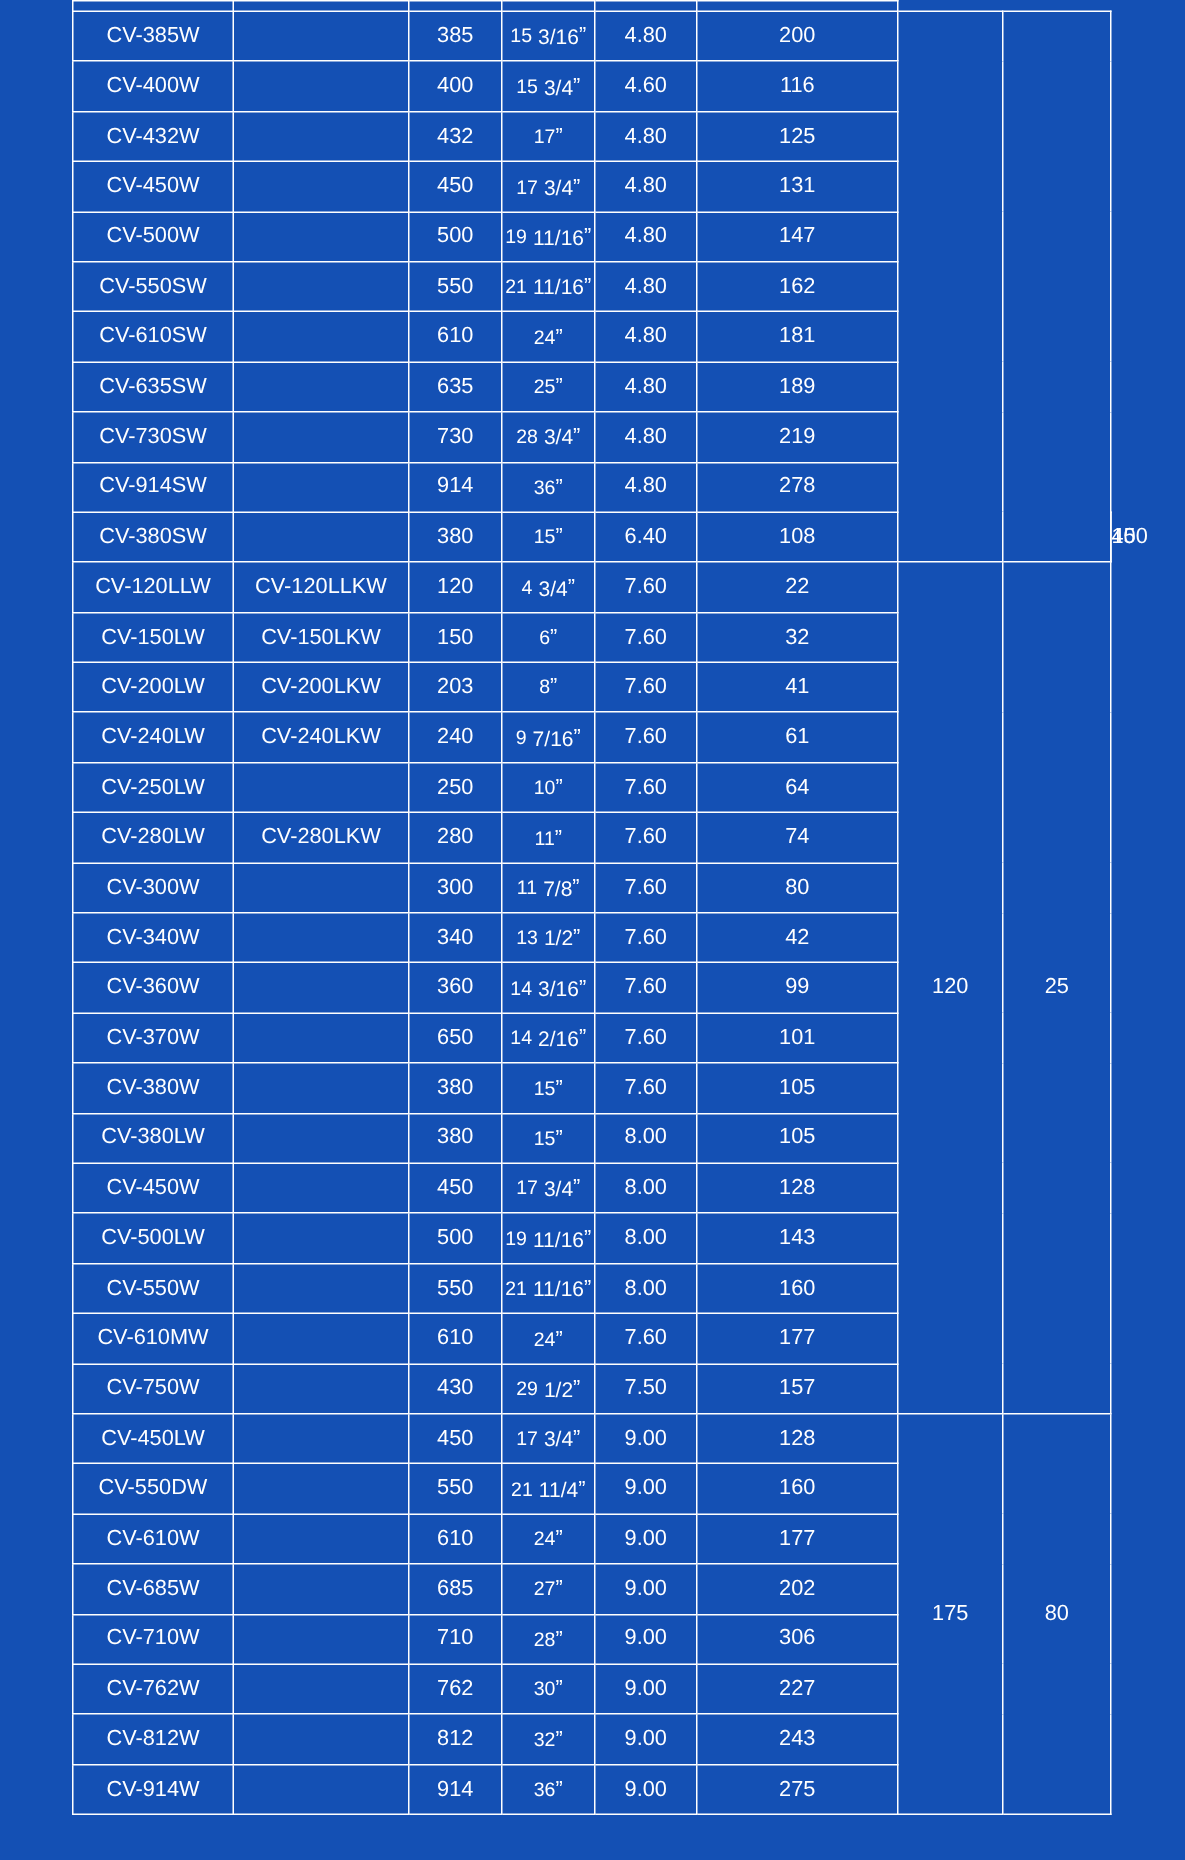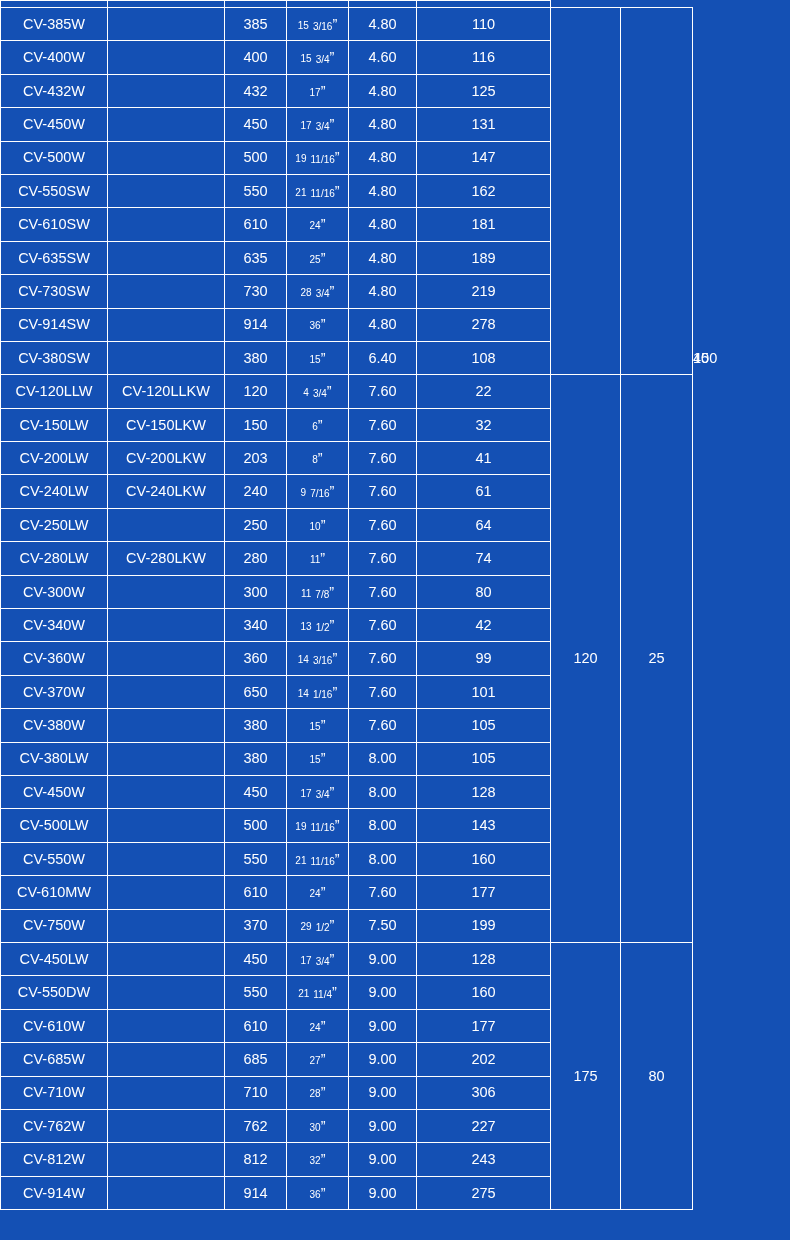--- a/index.html
+++ b/index.html
@@ -10,20 +10,21 @@
   body {
     width: 790px;
     height: 1240px;
     font-family: "Liberation Sans", sans-serif;
     color: #ffffff;
     overflow: hidden;
   }
   table.spec {
     border-collapse: collapse;
     width: 634px;
+    margin-left: 48px;
     table-layout: fixed;
   }
   table.spec td {
     border: 1px solid #ffffff;
     text-align: center;
     vertical-align: middle;
     color: #ffffff;
     font-size: 14.5px;
     padding: 0;
     line-height: 1.15;
@@ -35,26 +36,26 @@
   col.c3 { width: 62px; }
   col.c4 { width: 62px; }
   col.c5 { width: 68px; }
   col.c6 { width: 134px; }
   col.c7 { width: 70px; }
   col.c8 { width: 72px; }
 
   tr.r { height: 33.4px; }
 
   .frac {
-    font-size: 10px;
+    font-size: 14px;
     vertical-align: baseline;
     position: relative;
     top: 1px;
   }
-  .whole { font-size: 10px; }
+  .whole { font-size: 13px; }
   .inchmark { font-size: 14.5px; }
   .merge {
     font-size: 14.5px;
   }
   .topcut { height: 6px; }
   .topcut td { border-top: none; height: 6px; }
 </style>
 </head>
 <body>
 
@@ -77,21 +78,21 @@
         <td></td>
         <td></td>
         <td></td>
       </tr>
       <tr class="r">
         <td>CV-385W</td>
         <td></td>
         <td>385</td>
         <td><span class="whole">15</span> <span class="frac">3/16</span><span class="inchmark">”</span></td>
         <td>4.80</td>
-        <td>110</td>
+        <td>200</td>
         <td class="merge" rowspan="11"></td>
         <td class="merge" rowspan="11"></td>
       </tr>
       <tr class="r">
         <td>CV-400W</td>
         <td></td>
         <td>400</td>
         <td><span class="whole">15</span> <span class="frac">3/4</span><span class="inchmark">”</span></td>
         <td>4.60</td>
         <td>116</td>
@@ -241,21 +242,21 @@
         <td></td>
         <td>360</td>
         <td><span class="whole">14</span> <span class="frac">3/16</span><span class="inchmark">”</span></td>
         <td>7.60</td>
         <td>99</td>
       </tr>
       <tr class="r">
         <td>CV-370W</td>
         <td></td>
         <td>650</td>
-        <td><span class="whole">14</span> <span class="frac">1/16</span><span class="inchmark">”</span></td>
+        <td><span class="whole">14</span> <span class="frac">2/16</span><span class="inchmark">”</span></td>
         <td>7.60</td>
         <td>101</td>
       </tr>
       <tr class="r">
         <td>CV-380W</td>
         <td></td>
         <td>380</td>
         <td><span class="whole">15</span><span class="frac"></span><span class="inchmark">”</span></td>
         <td>7.60</td>
         <td>105</td>
@@ -296,24 +297,24 @@
         <td>CV-610MW</td>
         <td></td>
         <td>610</td>
         <td><span class="whole">24</span><span class="frac"></span><span class="inchmark">”</span></td>
         <td>7.60</td>
         <td>177</td>
       </tr>
       <tr class="r">
         <td>CV-750W</td>
         <td></td>
-        <td>370</td>
+        <td>430</td>
         <td><span class="whole">29</span> <span class="frac">1/2</span><span class="inchmark">”</span></td>
         <td>7.50</td>
-        <td>199</td>
+        <td>157</td>
       </tr>
       <tr class="r">
         <td>CV-450LW</td>
         <td></td>
         <td>450</td>
         <td><span class="whole">17</span> <span class="frac">3/4</span><span class="inchmark">”</span></td>
         <td>9.00</td>
         <td>128</td>
         <td class="merge" rowspan="8">175</td>
         <td class="merge" rowspan="8">80</td>

